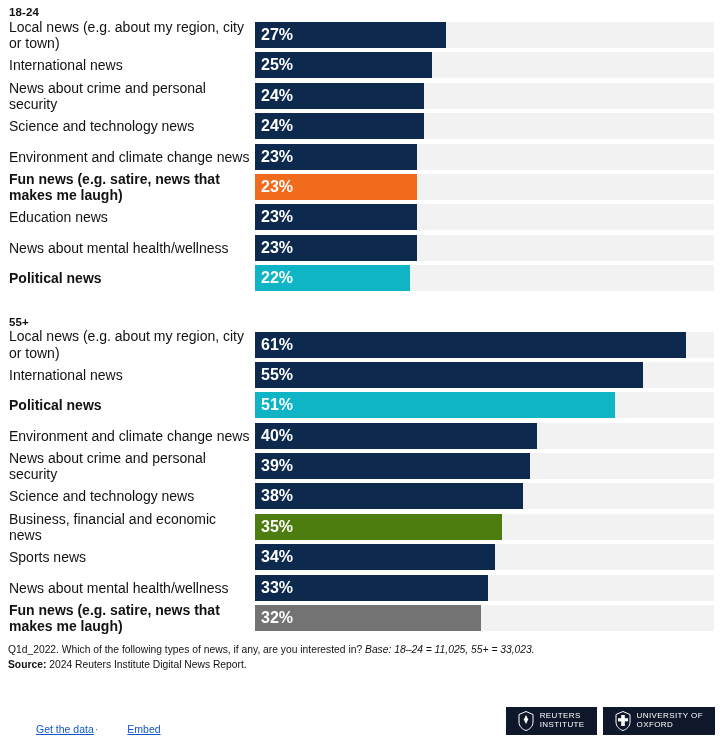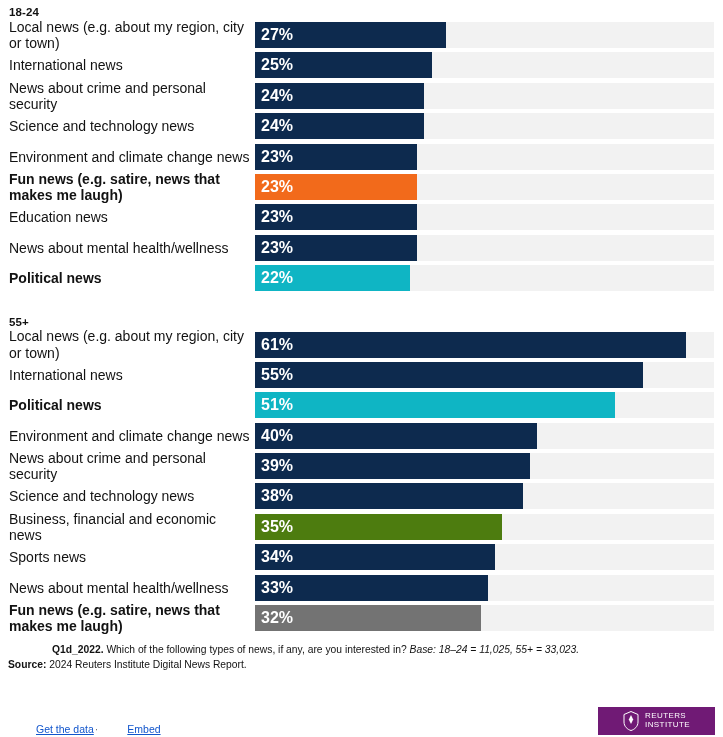--- a/index.html
+++ b/index.html
@@ -80,22 +80,21 @@
   .spacer {
     height: 14px;
   }
   .footer {
     margin-top: 12px;
     font-size: 10.3px;
     color: #121212;
     line-height: 1.45;
   }
   .footer .q {
-    font-weight: bold;
-    margin-left: 44px;
+    font-weight: normal;
   }
   .footer .it {
     font-style: italic;
   }
   .footer-line2 .src-label {
     font-weight: bold;
   }
   .bottom {
     position: absolute;
     left: 8px;
@@ -122,23 +121,23 @@
   }
   .logos {
     display: flex;
     gap: 6px;
     align-items: center;
   }
   .logo {
     display: flex;
     align-items: center;
     gap: 6px;
-    background: #701a75;
+    background: #0f172a;
     color: #ffffff;
-    padding: 5px 25px;
+    padding: 5px 12px;
     height: 18px;
     box-sizing: content-box;
   }
   .logo .crest {
     width: 16px;
     height: 20px;
     flex: 0 0 16px;
   }
   .logo .ltext {
     font-size: 8px;
@@ -343,16 +342,27 @@
       <div class="logo">
         <svg class="crest" viewBox="0 0 16 20">
           <path d="M8 0.5 L15 3.5 L15 11 C15 15.5 11.5 18.5 8 19.5 C4.5 18.5 1 15.5 1 11 L1 3.5 Z" fill="none" stroke="#ffffff" stroke-width="1"></path>
           <path d="M8 4 L10.2 8.5 L8 13 L5.8 8.5 Z" fill="#ffffff"></path>
         </svg>
         <div class="ltext">
           <span>REUTERS</span>
           <span>INSTITUTE</span>
         </div>
       </div>
+      <div class="logo">
+        <svg class="crest" viewBox="0 0 16 20">
+          <path d="M8 0.5 L15 3.5 L15 11 C15 15.5 11.5 18.5 8 19.5 C4.5 18.5 1 15.5 1 11 L1 3.5 Z" fill="none" stroke="#ffffff" stroke-width="1"></path>
+          <rect x="6.2" y="4" width="3.6" height="11" fill="#ffffff"></rect>
+          <rect x="3" y="7.2" width="10" height="3.2" fill="#ffffff"></rect>
+        </svg>
+        <div class="ltext">
+          <span>UNIVERSITY OF</span>
+          <span>OXFORD</span>
+        </div>
+      </div>
     </div>
   </div>
 
 </div>
 
 </body></html>

